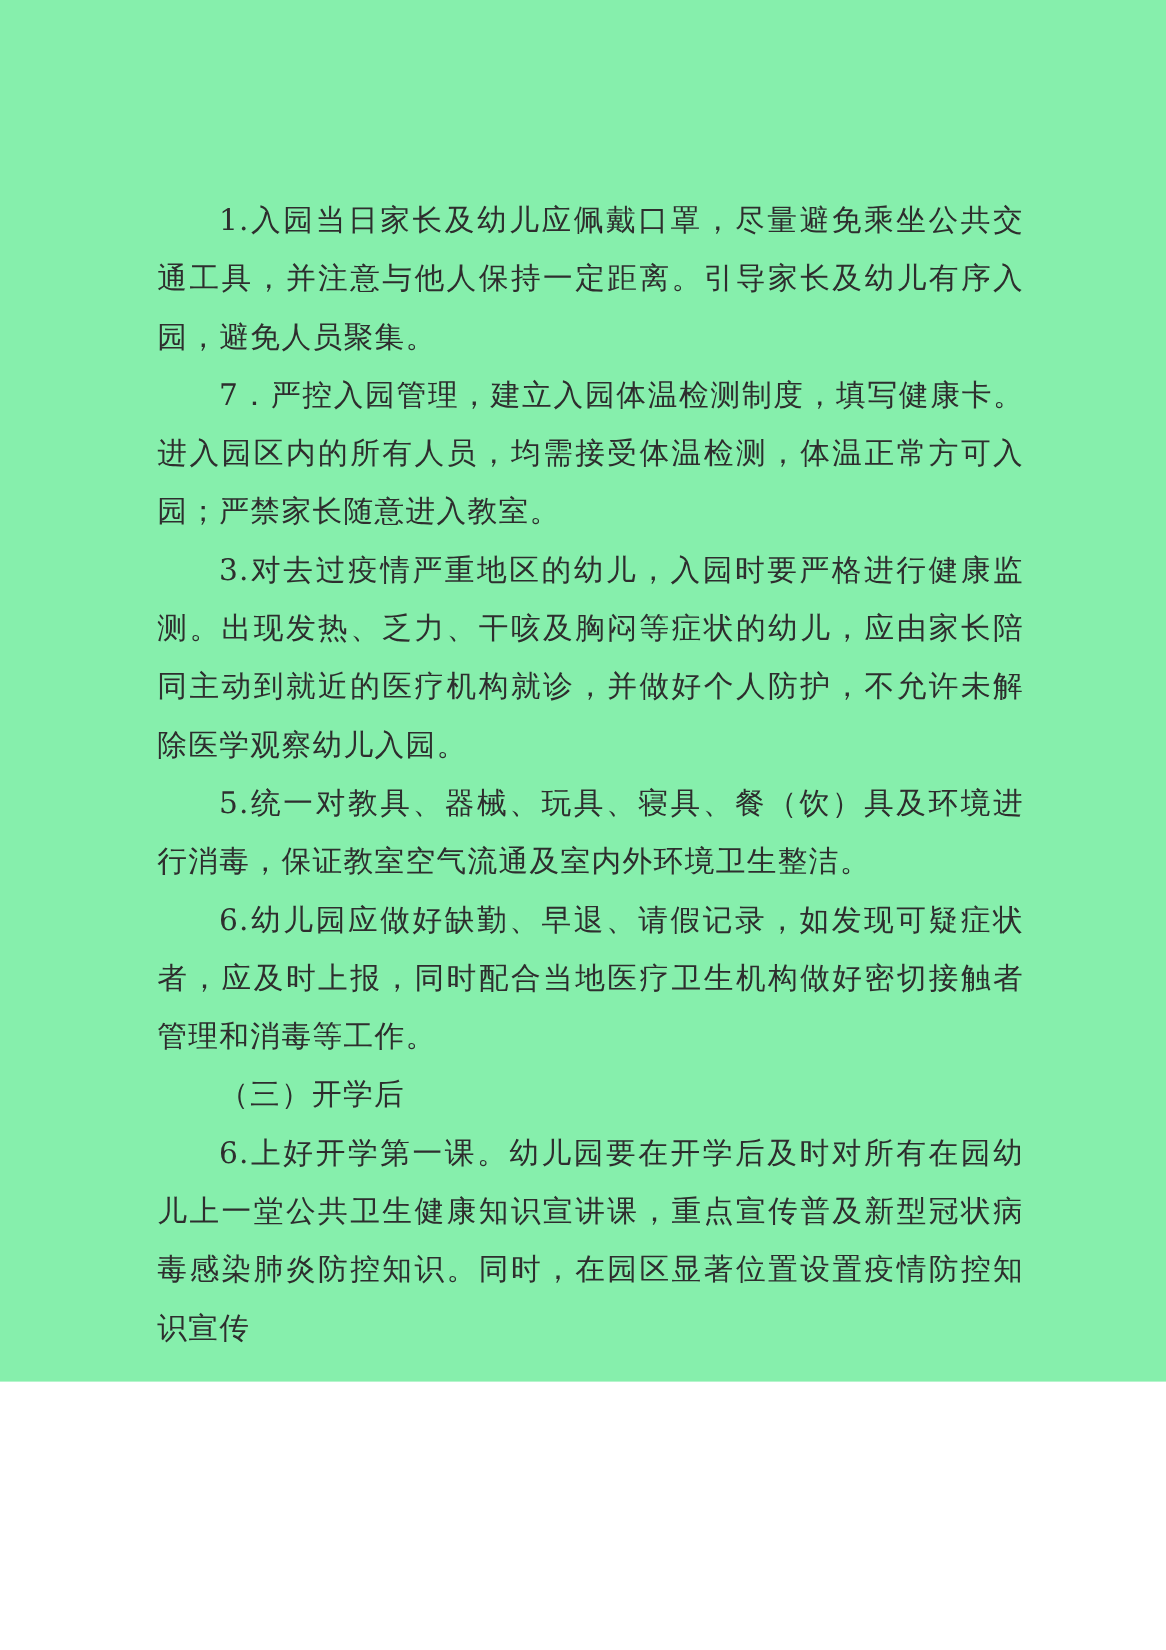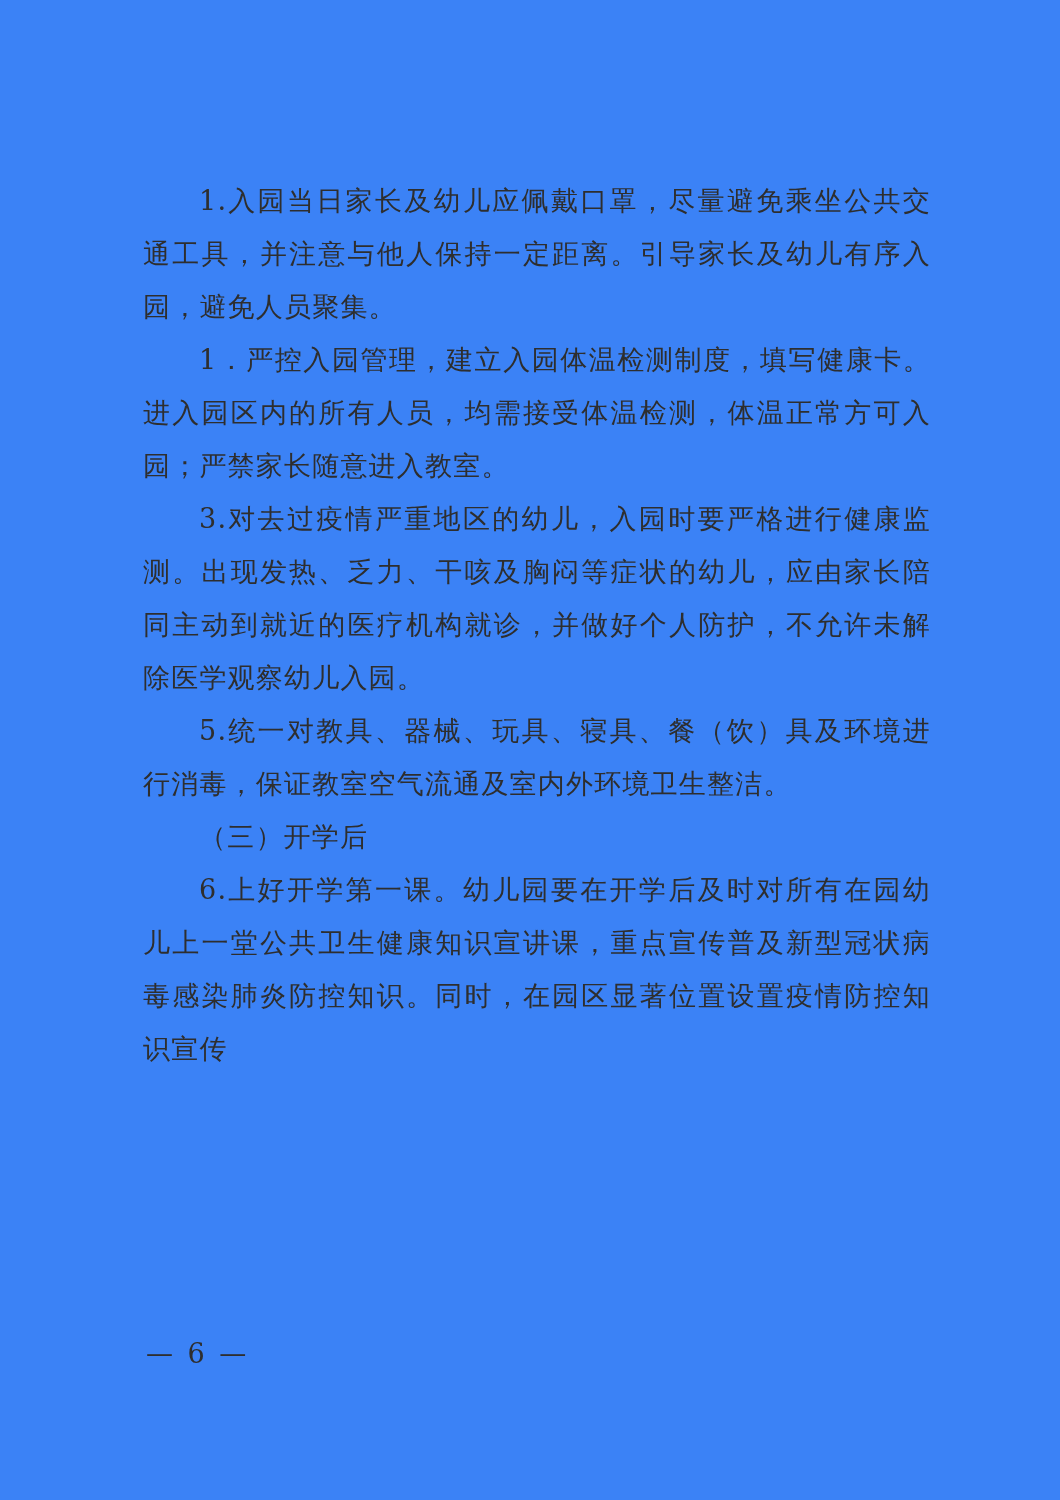--- a/index.html
+++ b/index.html
@@ -7,22 +7,22 @@
     padding: 0;
   }
   body {
     width: 1060px;
     height: 1500px;
     background: #ffffff;
   }
   .page {
     position: relative;
     width: 1060px;
-    height: 1500px;
-    background: #3b82f6;
+    height: 1256px;
+    background: #86efac;
     overflow: hidden;
     font-family: "DejaVu Serif", "Liberation Serif", serif;
     color: #2e2e2e;
   }
   .doc-body {
     position: absolute;
     left: 143px;
     top: 174px;
     width: 788px;
   }
@@ -48,20 +48,21 @@
     letter-spacing: 3px;
     color: #2e2e2e;
   }
 </style>
 </head>
 <body>
 
 <div class="page">
   <div class="doc-body">
     <p class="para">1.入园当日家长及幼儿应佩戴口罩，尽量避免乘坐公共交通工具，并注意与他人保持一定距离。引导家长及幼儿有序入园，避免人员聚集。</p>
-    <p class="para">1．严控入园管理，建立入园体温检测制度，填写健康卡。进入园区内的所有人员，均需接受体温检测，体温正常方可入园；严禁家长随意进入教室。</p>
+    <p class="para">7．严控入园管理，建立入园体温检测制度，填写健康卡。进入园区内的所有人员，均需接受体温检测，体温正常方可入园；严禁家长随意进入教室。</p>
     <p class="para">3.对去过疫情严重地区的幼儿，入园时要严格进行健康监测。出现发热、乏力、干咳及胸闷等症状的幼儿，应由家长陪同主动到就近的医疗机构就诊，并做好个人防护，不允许未解除医学观察幼儿入园。</p>
     <p class="para">5.统一对教具、器械、玩具、寝具、餐（饮）具及环境进行消毒，保证教室空气流通及室内外环境卫生整洁。</p>
+    <p class="para">6.幼儿园应做好缺勤、早退、请假记录，如发现可疑症状者，应及时上报，同时配合当地医疗卫生机构做好密切接触者管理和消毒等工作。</p>
     <p class="para heading">（三）开学后</p>
     <p class="para">6.上好开学第一课。幼儿园要在开学后及时对所有在园幼儿上一堂公共卫生健康知识宣讲课，重点宣传普及新型冠状病毒感染肺炎防控知识。同时，在园区显著位置设置疫情防控知识宣传</p>
   </div>
   <div class="footer">— 6 —</div>
 </div>
 
 </body></html>

